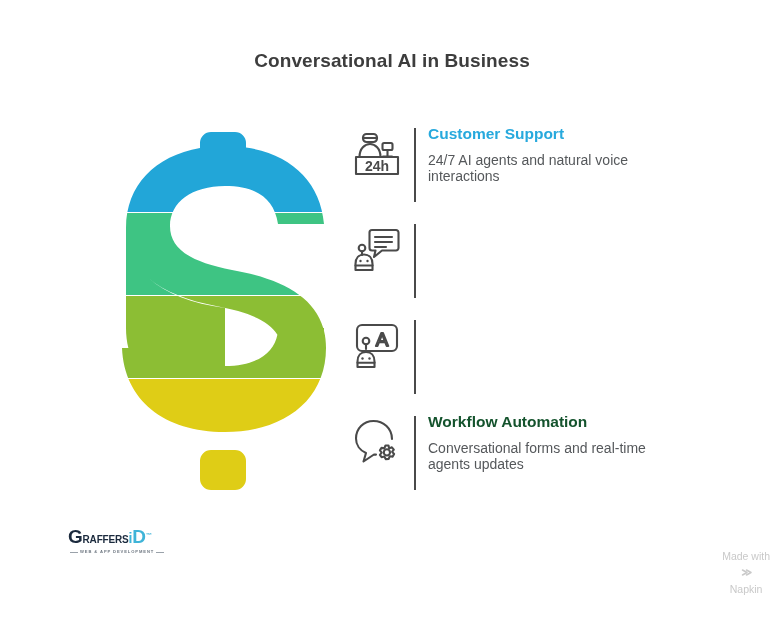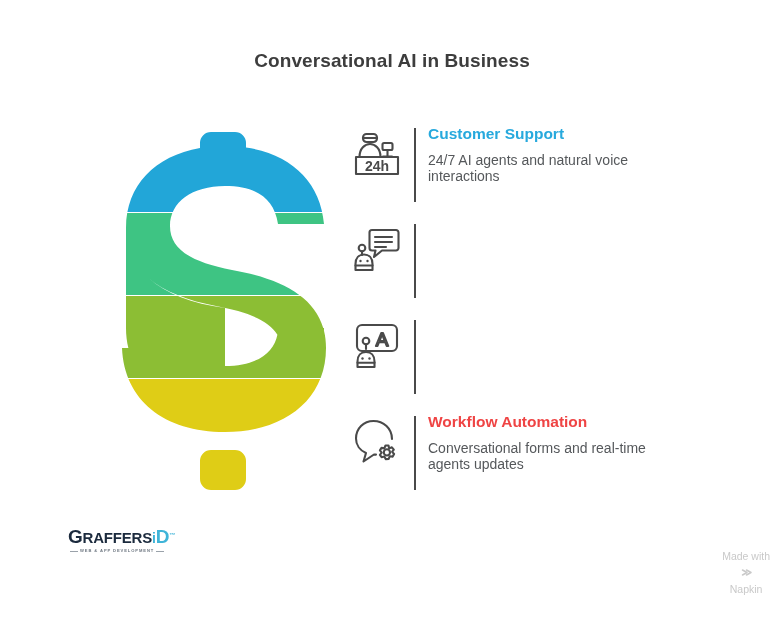--- a/index.html
+++ b/index.html
@@ -95,21 +95,21 @@
   }
   .logo-wordmark {
     font-family: "Liberation Sans", sans-serif;
     font-weight: bold;
     font-size: 15.5px;
     letter-spacing: -0.2px;
     white-space: nowrap;
     line-height: 17px;
   }
   .logo-g { color: #1b2a3d; font-size: 19px; }
-  .logo-raffers { color: #1b2a3d; font-size: 15px; }
+  .logo-raffers { color: #1b2a3d; font-size: 10px; }
   .logo-i { color: #3fb4d8; font-size: 14px; }
   .logo-d { color: #3fb4d8; font-size: 19px; }
   .logo-tm {
     color: #3fb4d8;
     font-size: 6px;
     vertical-align: super;
     font-weight: bold;
   }
   .logo-tagline {
     margin-top: 1px;
@@ -270,21 +270,21 @@
 
         <path d="M31.5 27.5 L34.5 27.5 L35.2 30.4 L37.9 29.3 L39.8 31.6
                  L38.1 33.9 L40.1 36 L38.7 38.6 L35.8 38.2 L34.7 40.9
                  L31.7 41.1 L30.3 38.5 L27.6 39.2 L25.9 36.8
                  L27.7 34.6 L25.9 32.4 L27.5 29.9 L30.3 30.4 Z"></path>
         <circle cx="32.9" cy="34.4" r="3.1"></circle>
       </svg>
     </div>
     <div class="feature-divider"></div>
     <div class="feature-text">
-      <div class="feature-heading" style="color:#ef4444">Workflow Automation</div>
+      <div class="feature-heading" style="color:#14532d">Workflow Automation</div>
       <div class="feature-desc">Conversational forms and real-time agents updates</div>
     </div>
   </div>
 
 </div>
 
 <div id="brand-logo">
   <div class="logo-wordmark">
     <span class="logo-g">G</span><span class="logo-raffers">RAFFERS</span><span class="logo-i">i</span><span class="logo-d">D</span><span class="logo-tm">™</span>
   </div>

